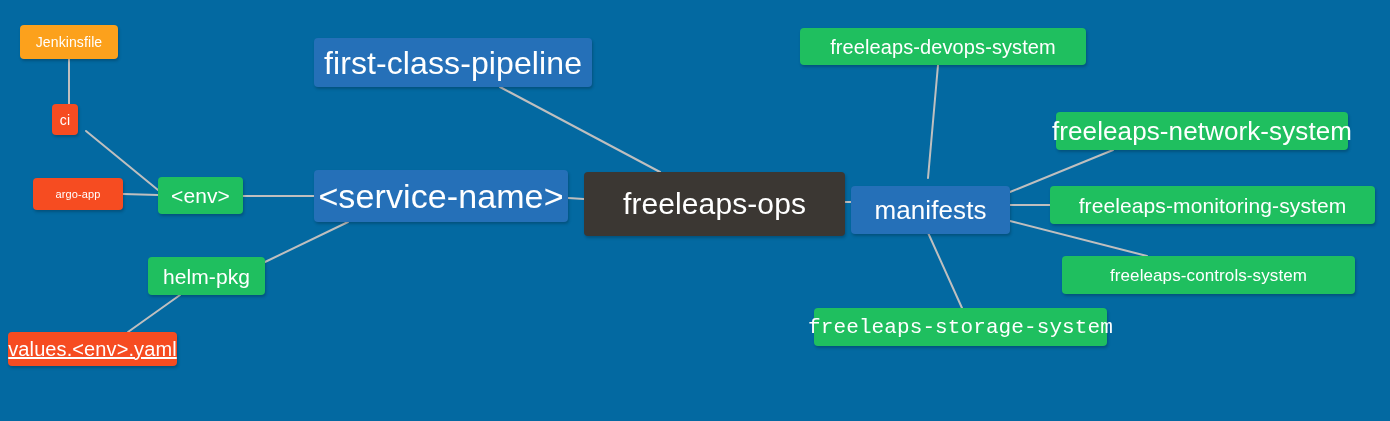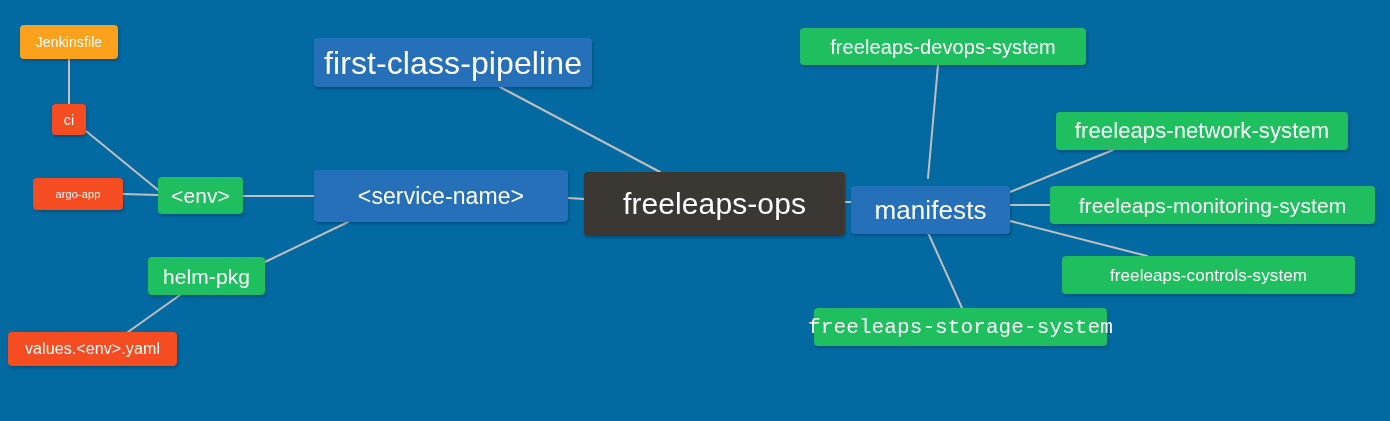--- a/index.html
+++ b/index.html
@@ -72,52 +72,52 @@
       <line x1="1010" y1="192" x2="1113" y2="150" stroke="#bfbfbf" stroke-width="2" stroke-linecap="round"></line>
       <line x1="1010" y1="205" x2="1050" y2="205" stroke="#bfbfbf" stroke-width="2" stroke-linecap="round"></line>
       <line x1="1010" y1="221" x2="1147" y2="256" stroke="#bfbfbf" stroke-width="2" stroke-linecap="round"></line>
       <line x1="925" y1="226" x2="962" y2="308" stroke="#bfbfbf" stroke-width="2" stroke-linecap="round"></line>
     </svg>
 
   <div id="node-layer">
       <div class="node c-orange" style="left: 20px; top: 25px; width: 98px; height: 34px;">
         <span class="label" style="font-size: 14px;">Jenkinsfile</span>
       </div>
-      <div class="node c-red" style="left: 52px; top: 104px; width: 34px; height: 31px;">
+      <div class="node c-red" style="left: 52px; top: 104px; width: 26px; height: 31px;">
         <span class="label" style="font-size: 14px;">ci</span>
       </div>
       <div class="node c-red" style="left: 33px; top: 178px; width: 90px; height: 32px;">
         <span class="label" style="font-size: 11px;">argo-app</span>
       </div>
       <div class="node c-green" style="left: 158px; top: 177px; width: 85px; height: 37px;">
         <span class="label" style="font-size: 21px;">&lt;env&gt;</span>
       </div>
       <div class="node c-green" style="left: 148px; top: 257px; width: 117px; height: 38px;">
         <span class="label" style="font-size: 21px;">helm-pkg</span>
       </div>
       <div class="node c-red" style="left: 8px; top: 332px; width: 169px; height: 34px;">
-        <span class="label" style="font-size: 16px;">values.&lt;env&gt;.yaml</span>
+        <span class="label" style="font-size: 20px; text-decoration: underline;">values.&lt;env&gt;.yaml</span>
       </div>
       <div class="node c-blue" style="left: 314px; top: 38px; width: 278px; height: 49px;">
         <span class="label" style="font-size: 32px;">first-class-pipeline</span>
       </div>
       <div class="node c-blue" style="left: 314px; top: 170px; width: 254px; height: 52px;">
-        <span class="label" style="font-size: 23px;">&lt;service-name&gt;</span>
+        <span class="label" style="font-size: 34px;">&lt;service-name&gt;</span>
       </div>
       <div class="node c-root" style="left: 584px; top: 172px; width: 261px; height: 64px;">
         <span class="label" style="font-size: 30px;">freeleaps-ops</span>
       </div>
       <div class="node c-blue" style="left: 851px; top: 186px; width: 159px; height: 48px;">
         <span class="label" style="font-size: 26px;">manifests</span>
       </div>
       <div class="node c-green" style="left: 800px; top: 28px; width: 286px; height: 37px;">
         <span class="label" style="font-size: 20px;">freeleaps-devops-system</span>
       </div>
       <div class="node c-green" style="left: 1056px; top: 112px; width: 292px; height: 38px;">
-        <span class="label" style="font-size: 22px;">freeleaps-network-system</span>
+        <span class="label" style="font-size: 26px;">freeleaps-network-system</span>
       </div>
       <div class="node c-green" style="left: 1050px; top: 186px; width: 325px; height: 38px;">
         <span class="label" style="font-size: 21px;">freeleaps-monitoring-system</span>
       </div>
       <div class="node c-green" style="left: 1062px; top: 256px; width: 293px; height: 38px;">
         <span class="label" style="font-size: 17px;">freeleaps-controls-system</span>
       </div>
       <div class="node c-green" style="left: 814px; top: 308px; width: 293px; height: 38px; font-family: Liberation Mono, monospace;">
         <span class="label" style="font-size: 21px;">freeleaps-storage-system</span>
       </div>

